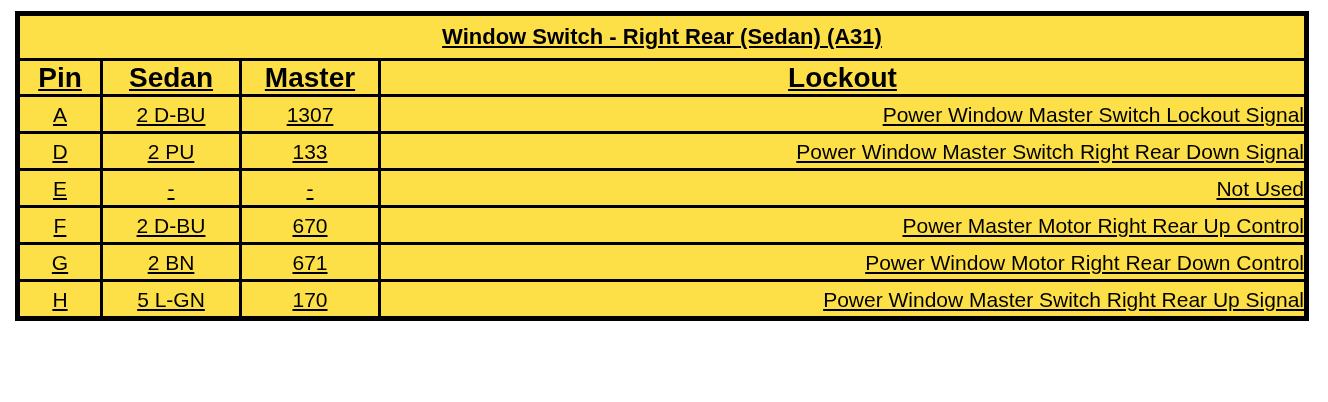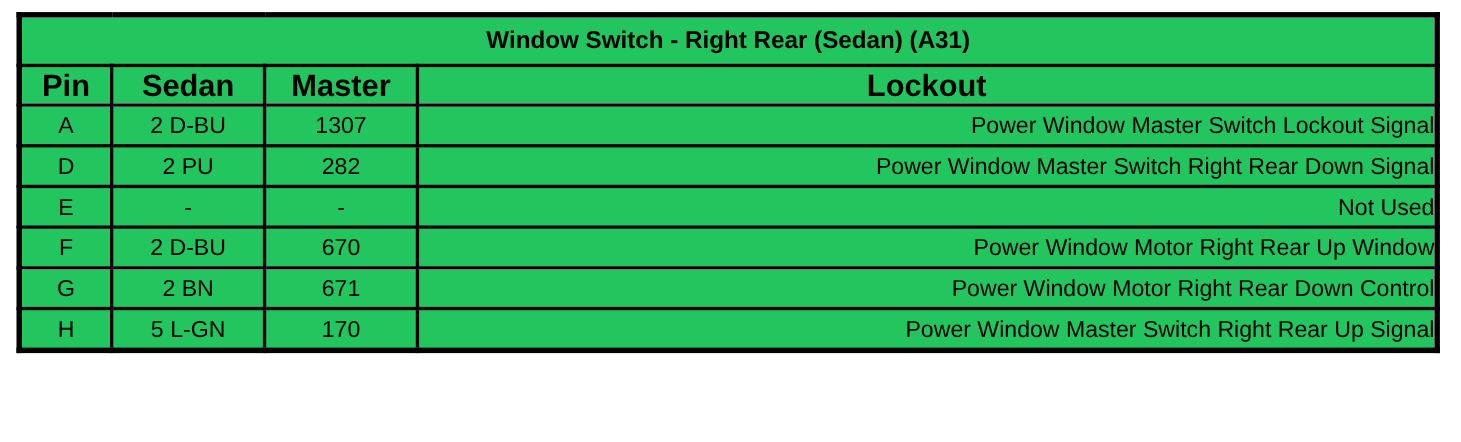--- a/index.html
+++ b/index.html
@@ -22,23 +22,24 @@
     border-collapse: collapse;
     table-layout: fixed;
     border: 5px solid #000000;
   }
   .pinout-table th,
   .pinout-table td {
     border: 3px solid #000000;
     font-size: 21px;
     line-height: 1;
     padding: 0;
-    background: #22c55e;
+    background: #fde047;
     overflow: hidden;
     white-space: nowrap;
+    text-decoration: underline;
   }
   .title-row td {
     height: 42px;
     text-align: center;
     font-weight: bold;
     font-size: 22px;
   }
   .header-row th {
     height: 33px;
     font-weight: bold;
@@ -76,34 +77,34 @@
     </tr>
     <tr class="data-row">
       <td class="cell-center">A</td>
       <td class="cell-center">2 D-BU</td>
       <td class="cell-center">1307</td>
       <td class="cell-left">Power Window Master Switch Lockout Signal</td>
     </tr>
     <tr class="data-row">
       <td class="cell-center">D</td>
       <td class="cell-center">2 PU</td>
-      <td class="cell-center">282</td>
+      <td class="cell-center">133</td>
       <td class="cell-left">Power Window Master Switch Right Rear Down Signal</td>
     </tr>
     <tr class="data-row">
       <td class="cell-center">E</td>
       <td class="cell-center">-</td>
       <td class="cell-center">-</td>
       <td class="cell-left">Not Used</td>
     </tr>
     <tr class="data-row">
       <td class="cell-center">F</td>
       <td class="cell-center">2 D-BU</td>
       <td class="cell-center">670</td>
-      <td class="cell-left">Power Window Motor Right Rear Up Window</td>
+      <td class="cell-left">Power Master Motor Right Rear Up Control</td>
     </tr>
     <tr class="data-row">
       <td class="cell-center">G</td>
       <td class="cell-center">2 BN</td>
       <td class="cell-center">671</td>
       <td class="cell-left">Power Window Motor Right Rear Down Control</td>
     </tr>
     <tr class="data-row">
       <td class="cell-center">H</td>
       <td class="cell-center">5 L-GN</td>

